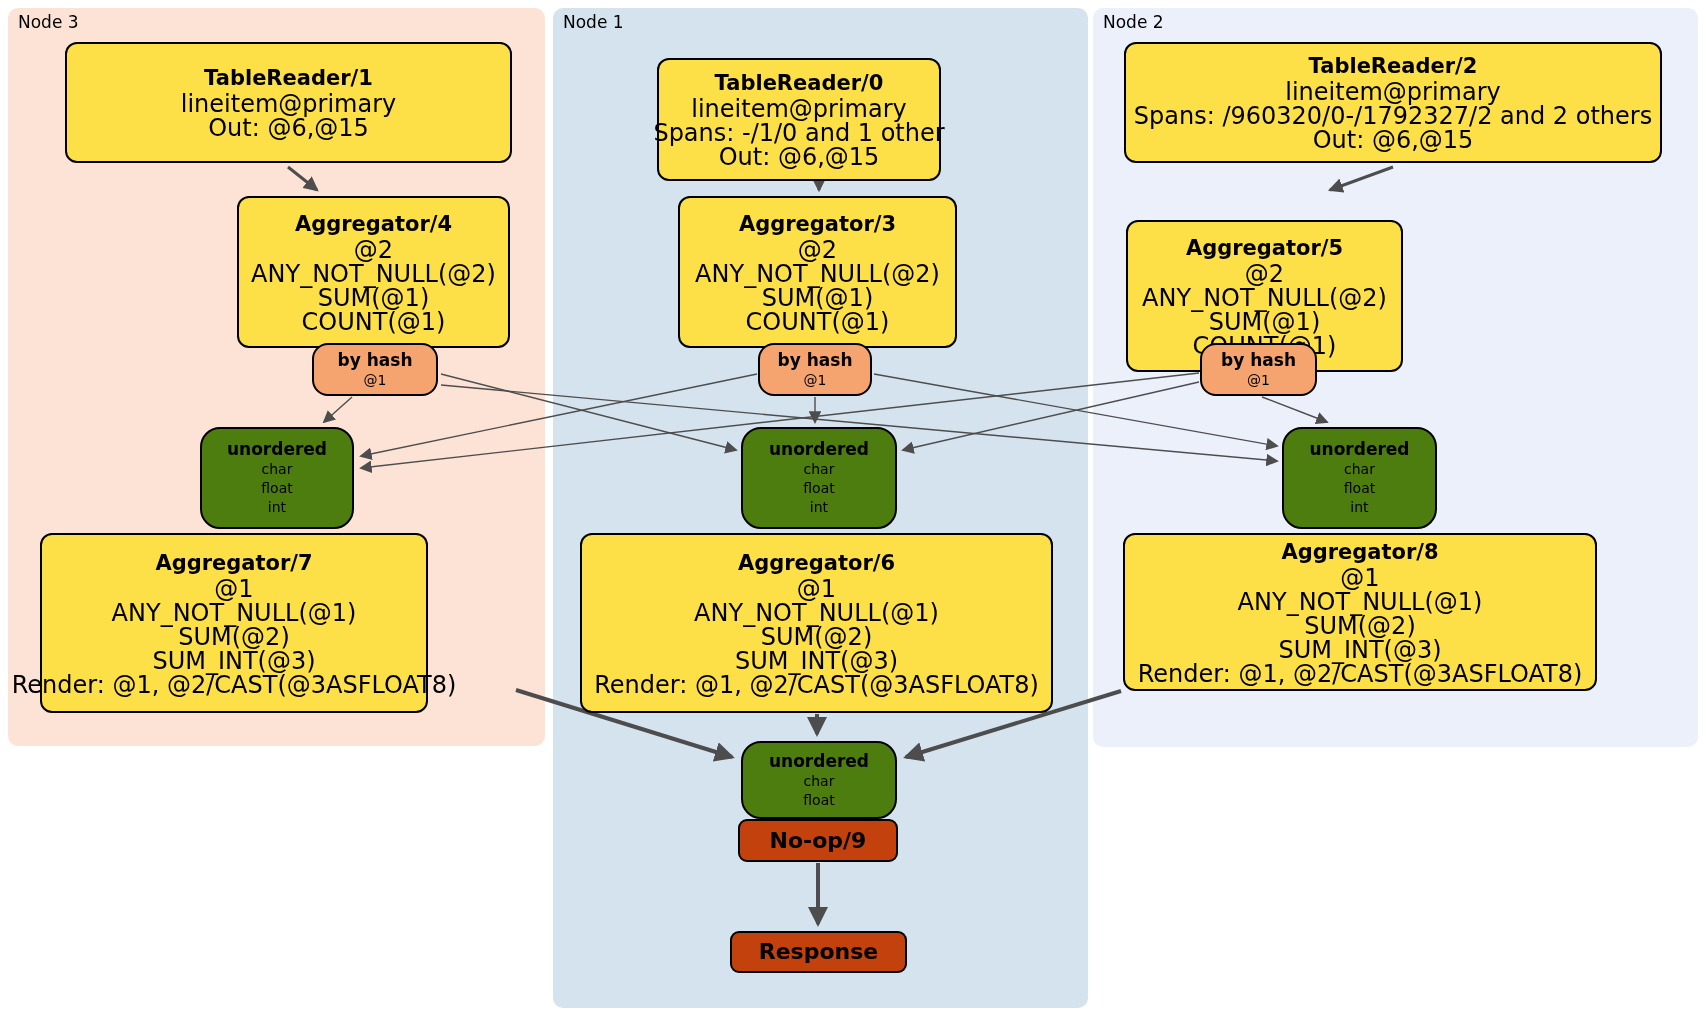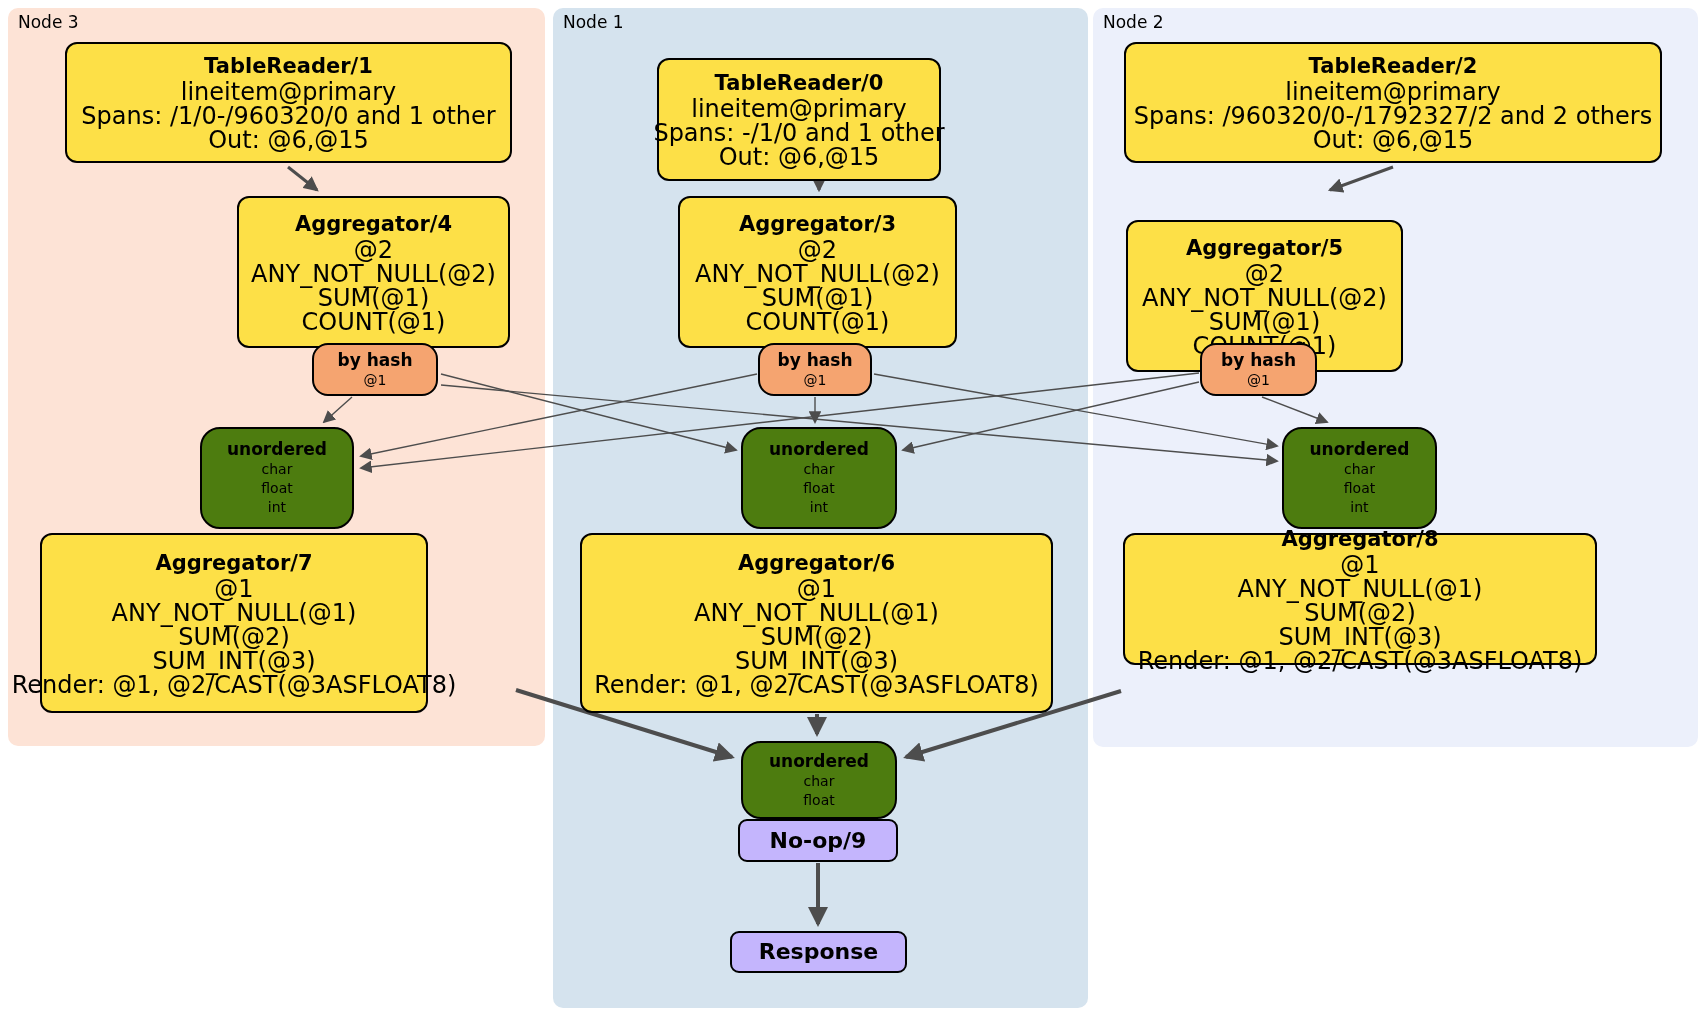--- a/index.html
+++ b/index.html
@@ -11,21 +11,21 @@
   .edges{position:absolute;left:0;top:0;z-index:1;}
 
   .box{position:absolute;z-index:2;display:flex;flex-direction:column;justify-content:center;align-items:center;text-align:center;box-sizing:border-box;}
   .proc{background:#fde047;border:2px solid #000;border-radius:12px;}
   .proc .title{font-weight:bold;font-size:21px;line-height:27px;color:#000;}
   .proc .line{font-size:24px;line-height:24px;color:#000;white-space:nowrap;}
   .router{background:#f5a470;border:2px solid #000;border-radius:16px;}
   .sync{background:#4d7c0f;border:2px solid #000;border-radius:20px;}
   .small-title{font-weight:bold;font-size:17px;line-height:21px;color:#000;}
   .small-line{font-size:14px;line-height:19px;color:#000;}
-  .endbox{background:#c4b5fd;border:2px solid #000;border-radius:9px;}
+  .endbox{background:#c2410c;border:2px solid #000;border-radius:9px;}
   .endbox .title{font-weight:bold;font-size:22px;line-height:26px;color:#000;}
 </style>
 </head>
 <body>
 
 <div class="stage">
 
   <div class="cluster" style="left:8px;top:8px;width:537px;height:738px;background:#fde3d6;"></div>
   <div class="cluster" style="left:553px;top:8px;width:535px;height:1000px;background:#d5e3ee;"></div>
   <div class="cluster" style="left:1093px;top:8px;width:605px;height:739px;background:#ecf0fb;"></div>
@@ -66,21 +66,20 @@
       <line x1="516" y1="690" x2="732" y2="757" marker-end="url(#arrBig)"></line>
       <line x1="817" y1="714" x2="817" y2="734" marker-end="url(#arrBig)"></line>
       <line x1="1121" y1="691" x2="906" y2="757" marker-end="url(#arrBig)"></line>
       <line x1="818" y1="863" x2="818" y2="924" marker-end="url(#arrBig)"></line>
     </g>
   </svg>
 
   <div class="box proc" style="left:65px;top:42px;width:447px;height:121px;">
     <div class="title">TableReader/1</div>
     <div class="line">lineitem@primary</div>
-    <div class="line">Spans: /1/0-/960320/0 and 1 other</div>
     <div class="line">Out: @6,@15</div>
   </div>
 
   <div class="box proc" style="left:237px;top:196px;width:273px;height:152px;">
     <div class="title">Aggregator/4</div>
     <div class="line">@2</div>
     <div class="line">ANY_NOT_NULL(@2)</div>
     <div class="line">SUM(@1)</div>
     <div class="line">COUNT(@1)</div>
   </div>
@@ -176,21 +175,21 @@
     <div class="small-line">@1</div>
   </div>
 
   <div class="box sync" style="left:1282px;top:427px;width:155px;height:102px;">
     <div class="small-title">unordered</div>
     <div class="small-line">char</div>
     <div class="small-line">float</div>
     <div class="small-line">int</div>
   </div>
 
-  <div class="box proc" style="left:1123px;top:533px;width:474px;height:132px;">
+  <div class="box proc" style="left:1123px;top:533px;width:474px;height:158px;">
     <div class="title">Aggregator/8</div>
     <div class="line">@1</div>
     <div class="line">ANY_NOT_NULL(@1)</div>
     <div class="line">SUM(@2)</div>
     <div class="line">SUM_INT(@3)</div>
     <div class="line">Render: @1, @2/CAST(@3ASFLOAT8)</div>
   </div>
 
 </div>
 

